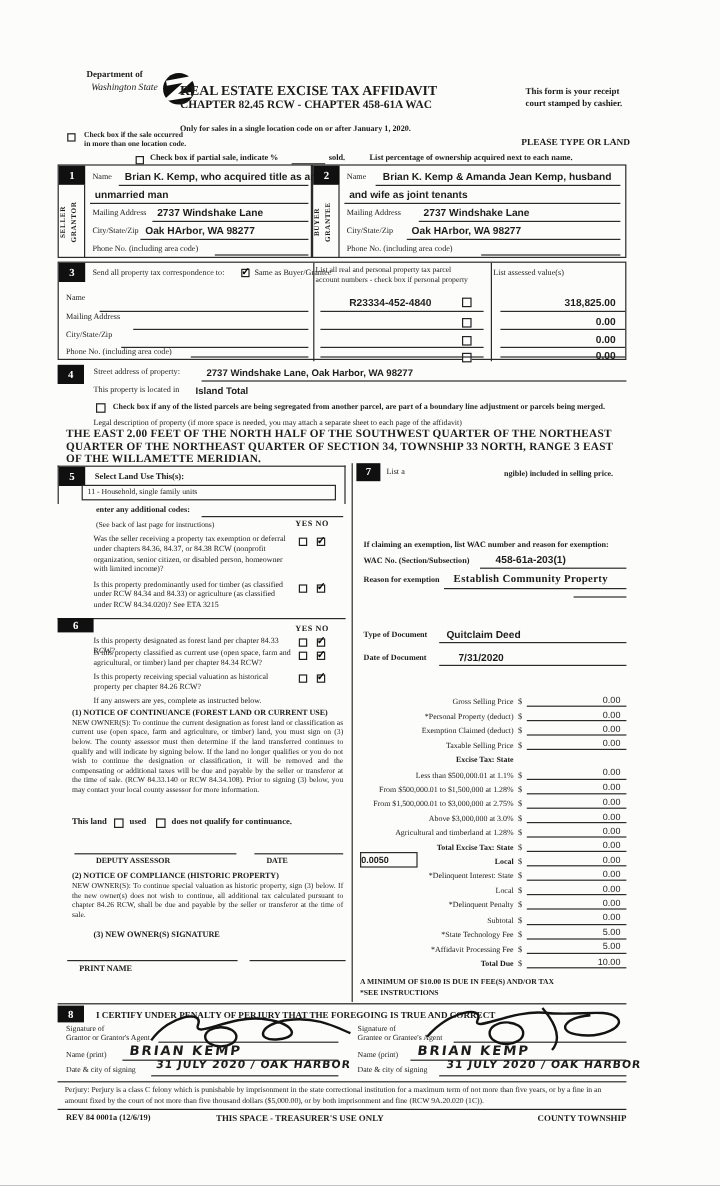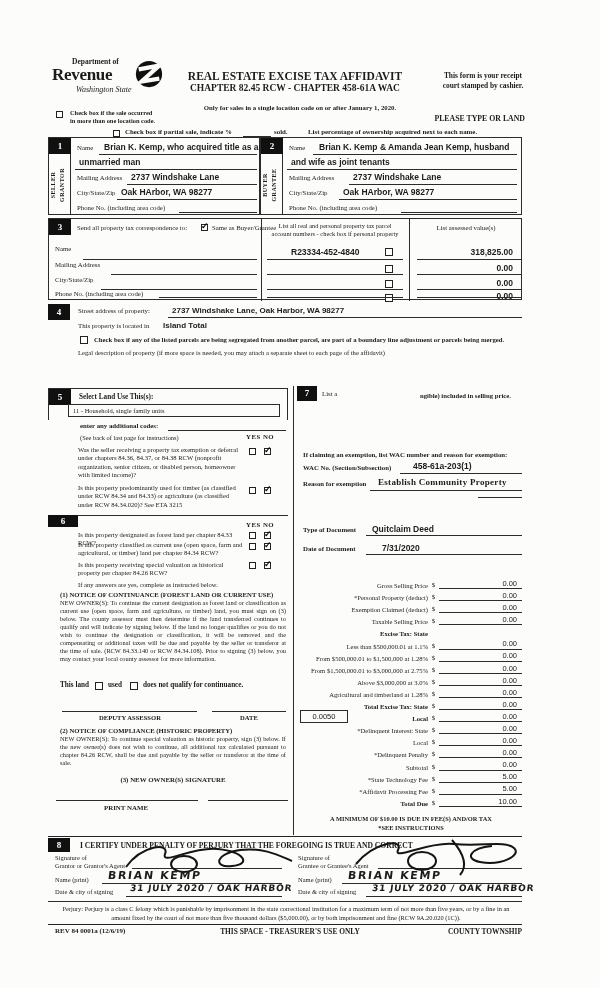--- a/index.html
+++ b/index.html
@@ -1,21 +1,21 @@
 <!DOCTYPE html>
 <html><head>
 <meta charset="utf-8">
 <style>
   html,body{margin:0;padding:0;background:#9a9a9a;}
   .page{position:relative;width:600px;height:988px;background:#fcfcfa;font-family:"Liberation Serif",serif;color:#1c1c1c;overflow:hidden;margin:0 auto;}
   .abs{position:absolute;}
   .b{font-weight:bold;}
   .i{font-style:italic;}
   .sans{font-family:"Liberation Sans",sans-serif;}
-  .ctr{text-align:center;}
+  .ctr{text-align:left;}
   .rt{text-align:right;}
   .line{position:absolute;border-bottom:1px solid #2b2b2b;height:0;}
   .box{position:absolute;border:1.2px solid #2b2b2b;box-sizing:border-box;}
   .nbox{position:absolute;background:#101010;color:#fff;font-weight:bold;text-align:center;font-size:9px;line-height:16px;width:22px;height:16px;}
   .cb{position:absolute;width:7px;height:7px;border:1.1px solid #222;background:#fff;box-sizing:border-box;}
   .cb.ck::after{content:"\2713";position:absolute;left:-1px;top:-4px;font-size:9px;font-weight:bold;color:#0a0a0a;}
   .fill{font-family:"Liberation Sans",sans-serif;font-weight:600;font-size:8.5px;white-space:nowrap;}
   .lbl{font-size:6.8px;white-space:nowrap;}
   .tiny{font-size:6.4px;}
   .hand{font-family:"DejaVu Sans",sans-serif;font-weight:600;transform:skewX(-7deg);letter-spacing:1.6px;white-space:nowrap;font-size:11px;}
@@ -32,21 +32,20 @@
   .stamp{font-family:"DejaVu Sans Mono",monospace;color:#2a2a2a;text-align:center;line-height:1.12;}
   svg.sig{position:absolute;pointer-events:none;}
 </style>
 </head>
 <body>
 
 <div class="page">
 
   <div class="abs" style="left:52px;top:57px;width:150px;">
     <div class="b" style="font-size:7.5px;margin-left:20px;">Department of</div>
-    <div class="b" style="font-size:17px;line-height:1;letter-spacing:-0.3px;">Revenue</div>
     <div class="i" style="font-size:8px;margin-left:24px;margin-top:2px;">Washington State</div>
     <svg class="abs" style="left:82px;top:2px;" width="30" height="30" viewBox="0 0 32 32">
       <circle cx="16" cy="16" r="14" fill="#101010"></circle>
       <path d="M5 11 L27 7 L8 24 L27 21" stroke="#fcfcfa" stroke-width="4.5" fill="none"></path>
     </svg>
   </div>
 
   <div class="abs ctr" style="left:150px;top:70px;width:290px;">
     <div class="b" style="font-size:11.5px;">REAL ESTATE EXCISE TAX AFFIDAVIT</div>
     <div class="b" style="font-size:9.5px;margin-top:1px;">CHAPTER 82.45 RCW - CHAPTER 458-61A WAC</div>
@@ -161,20 +160,21 @@
 
   <div class="nbox" style="left:48px;top:304px;">4</div>
   <span class="abs lbl" style="left:78px;top:307px;">Street address of property:</span>
   <span class="abs fill" style="left:172px;top:306px;font-size:8px;">2737 Windshake Lane, Oak Harbor, WA 98277</span>
   <span class="line" style="left:168px;top:317px;width:354px;"></span>
   <span class="abs lbl" style="left:78px;top:322px;">This property is located in</span>
   <span class="abs fill" style="left:163px;top:321px;font-size:8px;">Island Total</span>
   <span class="cb" style="left:80px;top:336px;width:8px;height:8px;"></span>
   <span class="abs b" style="left:94px;top:336px;font-size:6.7px;">Check box if any of the listed parcels are being segregated from another parcel, are part of a boundary line adjustment or parcels being merged.</span>
   <span class="abs" style="left:78px;top:349px;font-size:6.6px;">Legal description of property (if more space is needed, you may attach a separate sheet to each page of the affidavit)</span>
+  <div class="abs b" style="left:55px;top:357px;width:468px;font-size:9.4px;line-height:1.12;letter-spacing:0.2px;">THE EAST 2.00 FEET OF THE NORTH HALF OF THE SOUTHWEST QUARTER OF THE NORTHEAST QUARTER OF THE NORTHEAST QUARTER OF SECTION 34, TOWNSHIP 33 NORTH, RANGE 3 EAST OF THE WILLAMETTE MERIDIAN.</div>
 
   <div class="abs" style="left:293px;top:386px;width:0;height:449px;border-left:1.2px solid #2b2b2b;"></div>
 
   <div class="box" style="left:48px;top:388px;width:240px;height:32px;border-bottom:none;">
     <div class="nbox" style="left:0;top:0;">5</div>
     <span class="abs b" style="left:30px;top:4px;font-size:7.2px;">Select Land Use This(s):</span>
   </div>
   <div class="box" style="left:68px;top:404px;width:212px;height:13px;">
     <span class="abs" style="left:4px;top:2px;font-size:6.5px;">11 - Household, single family units</span>
   </div>
@@ -301,21 +301,21 @@
         <span class="mlabel">Agricultural and timberland at 1.28%</span>
         <span class="mdollar">$</span>
         <span class="mline">0.00</span>
       </div>
     <div class="mrow">
         <span class="mlabel b">Total Excise Tax: State</span>
         <span class="mdollar">$</span>
         <span class="mline">0.00</span>
       </div>
     <div class="mrow" style="position:relative;">
-        <span class="abs ctr sans" style="left:3px;top:0px;width:46px;height:11px;border:1.2px solid #2b2b2b;font-size:7.5px;line-height:11px;font-weight:normal;">0.0050</span>
+        <span class="abs ctr sans" style="left:3px;top:0px;width:46px;height:11px;border:1.2px solid #2b2b2b;font-size:7.5px;line-height:11px;font-weight:bold;">0.0050</span>
         <span class="mlabel b">Local</span>
         <span class="mdollar">$</span>
         <span class="mline">0.00</span>
       </div>
     <div class="mrow">
         <span class="mlabel">*Delinquent Interest: State</span>
         <span class="mdollar">$</span>
         <span class="mline">0.00</span>
       </div>
     <div class="mrow">

